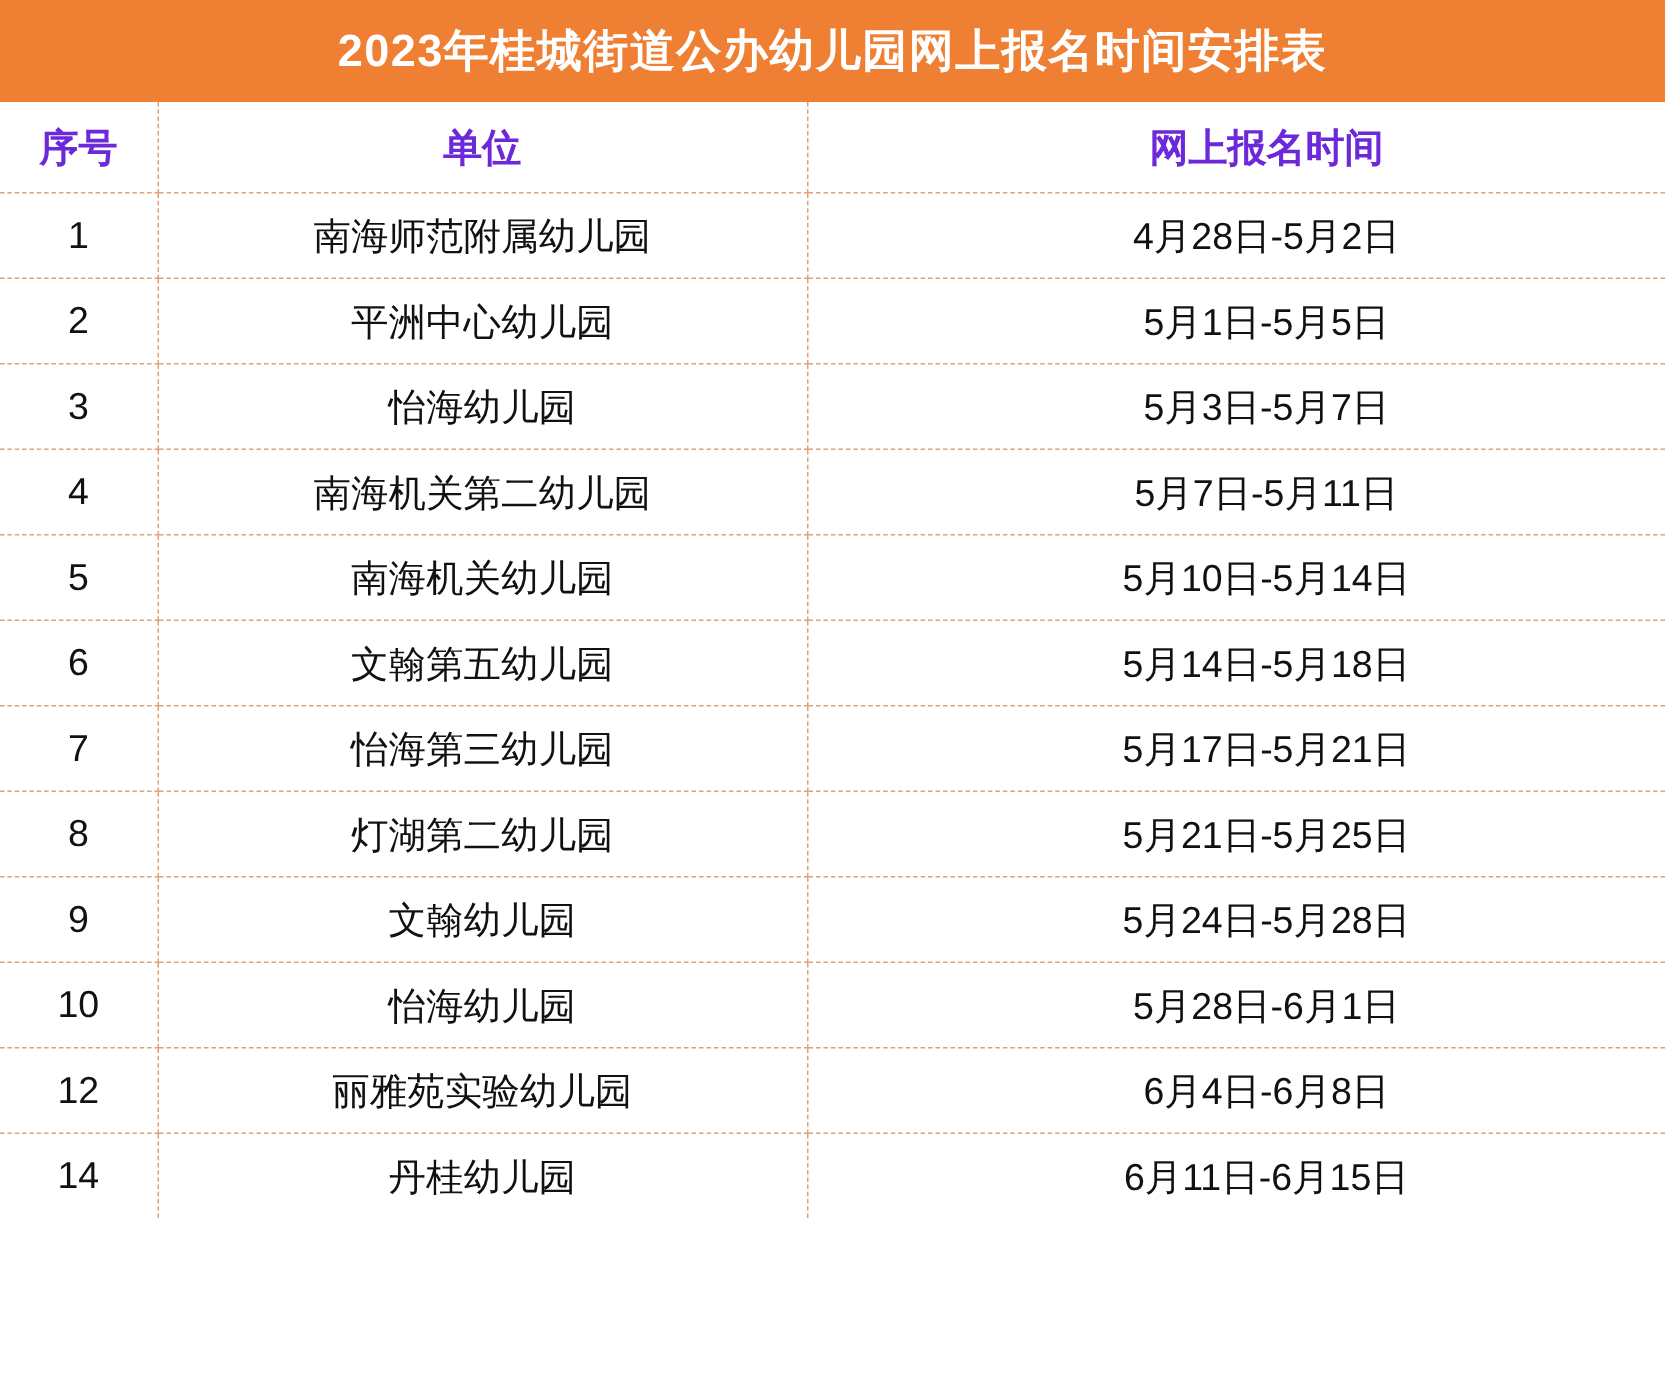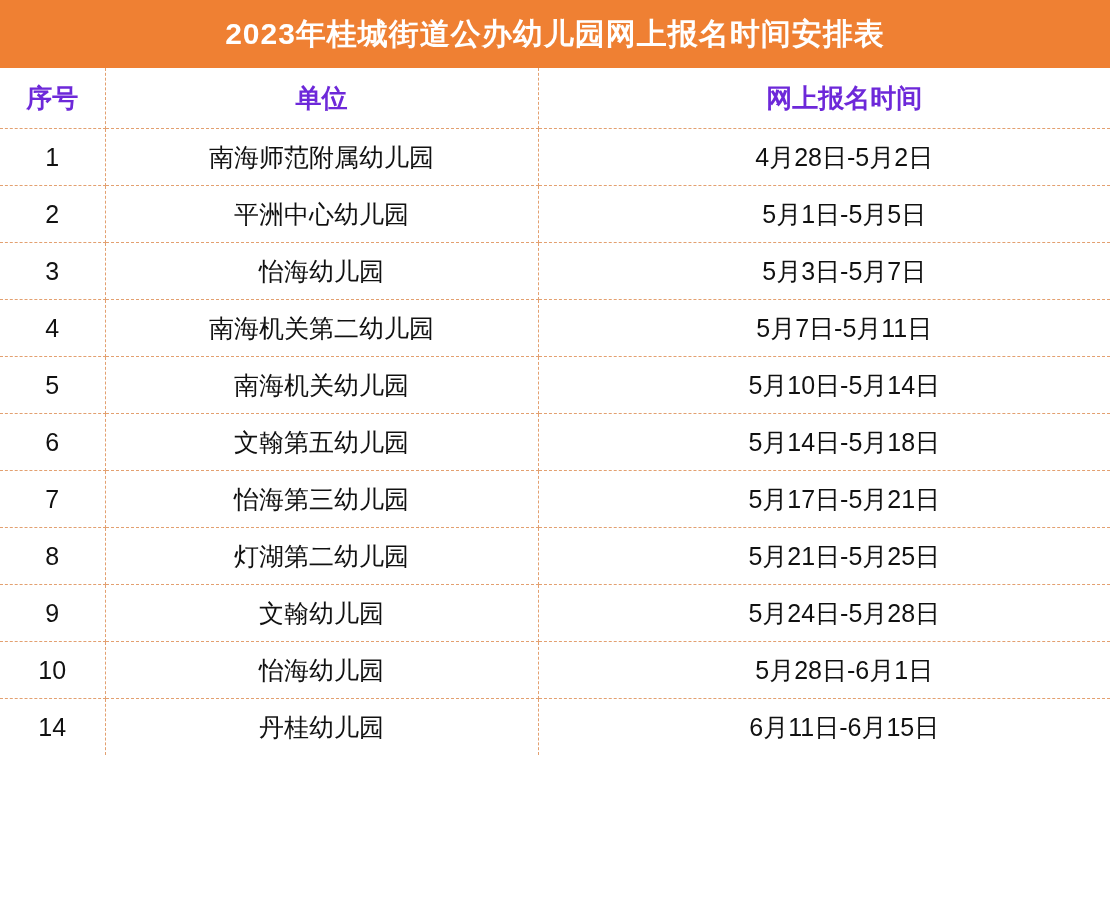--- a/index.html
+++ b/index.html
@@ -142,20 +142,25 @@
         <td class="cell-no">9</td>
         <td class="cell-unit">文翰幼儿园</td>
         <td class="cell-time">5月24日-5月28日</td>
       </tr>
       <tr>
         <td class="cell-no">10</td>
         <td class="cell-unit">怡海幼儿园</td>
         <td class="cell-time">5月28日-6月1日</td>
       </tr>
       <tr>
+        <td class="cell-no">12</td>
+        <td class="cell-unit">丽雅苑实验幼儿园</td>
+        <td class="cell-time">6月4日-6月8日</td>
+      </tr>
+      <tr>
         <td class="cell-no">14</td>
         <td class="cell-unit">丹桂幼儿园</td>
         <td class="cell-time">6月11日-6月15日</td>
       </tr>
     </tbody>
   </table>
 
 </div>
 
 </body></html>

